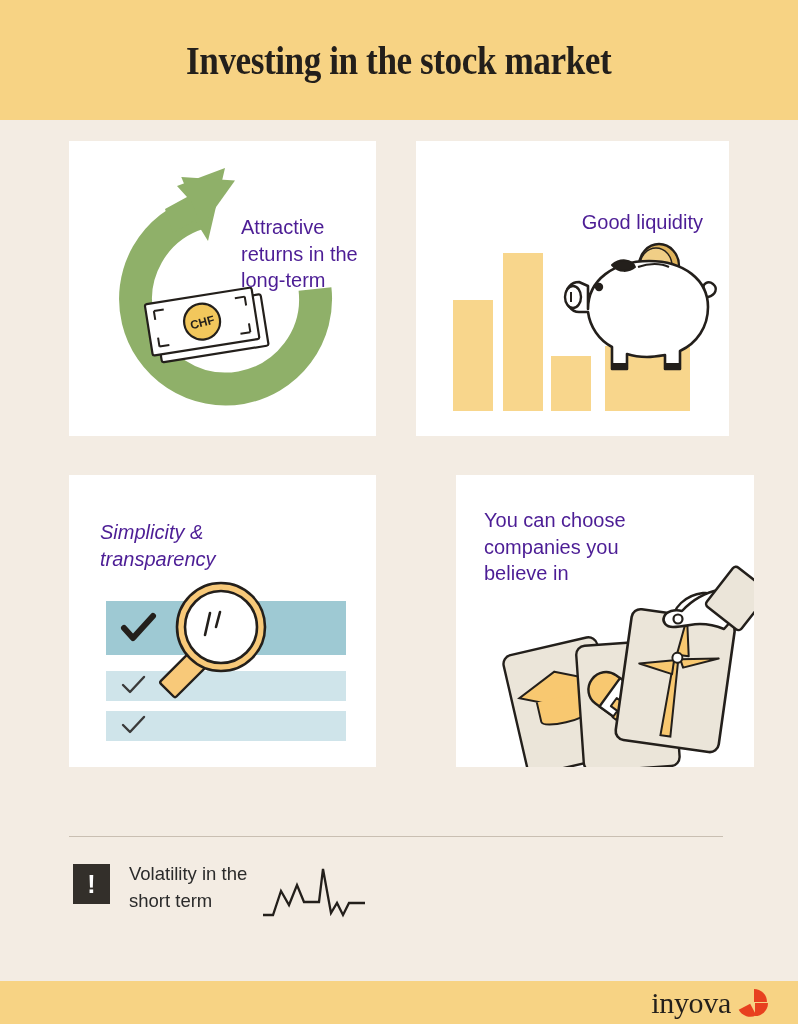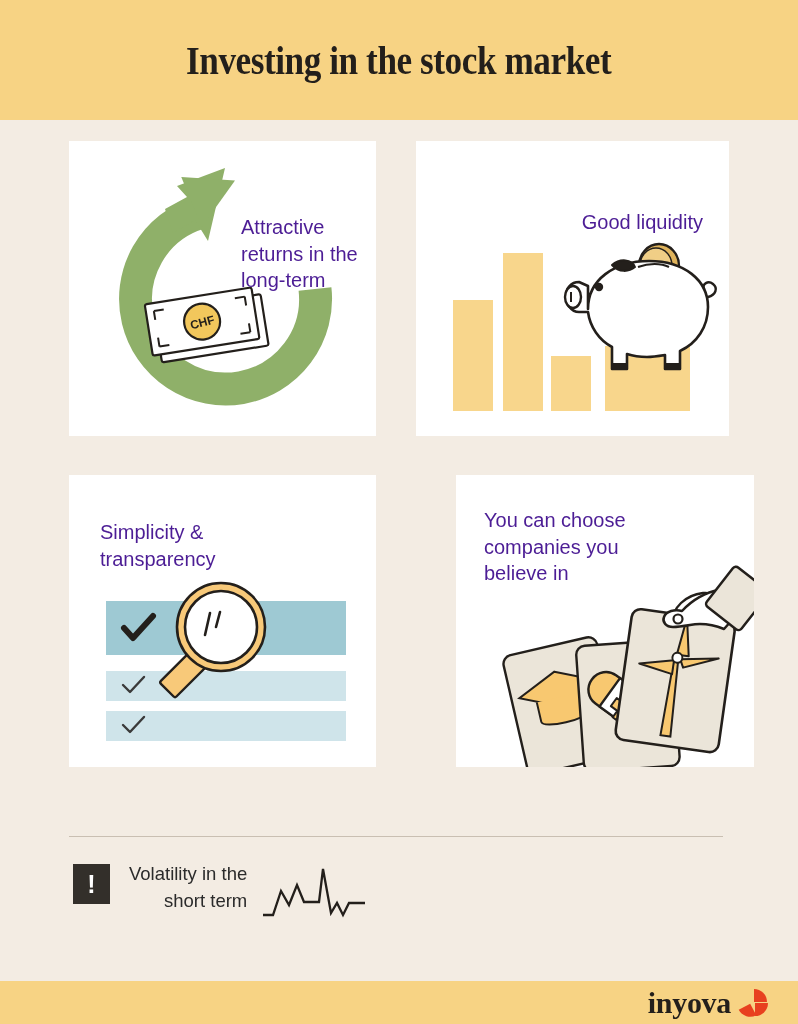--- a/index.html
+++ b/index.html
@@ -57,21 +57,21 @@
   .card-label {
     position: absolute;
     font-size: 20px;
     line-height: 26.5px;
     color: #4c1d95;
     font-family: "Liberation Sans", sans-serif;
     white-space: pre-line;
   }
   #label-1 { left: 172px; top: 73px; }
   #label-2 { right: 26px; top: 68px; text-align: right; }
-  #label-3 { left: 31px;  top: 44px; }
+  #label-3 { left: 31px;  top: 44px; font-style: italic; }
   #label-4 { left: 28px;  top: 32px; }
 
   .art { position: absolute; left: 0; top: 0; }
 
   
   .divider {
     position: absolute;
     left: 69px; top: 836px;
     width: 654px; height: 1px;
     background: #C9BFB2;
@@ -97,21 +97,20 @@
     line-height: 1;
     font-family: "Liberation Sans", sans-serif;
   }
   .note-text {
     position: absolute;
     left: 60px; top: 2px;
     font-size: 18.5px;
     line-height: 26.5px;
     color: #2B2B2B;
     white-space: pre-line;
-    text-align: right;
   }
   .vol-chart {
     position: absolute;
     left: 190px; top: 0px;
   }
 
   
   .footer-bar {
     position: absolute;
     left: 0; top: 981px;
@@ -121,21 +120,21 @@
   .brand {
     position: absolute;
     right: 26px; top: 50%;
     transform: translateY(-50%);
     display: flex;
     align-items: center;
     gap: 7px;
   }
   .brand-word {
     font-family: "Liberation Serif", serif;
-    font-weight: bold;
+    font-weight: normal;
     font-size: 30px;
     color: #231F1B;
     letter-spacing: -0.3px;
   }
 </style>
 </head>
 <body>
 
 <div class="page">
 

